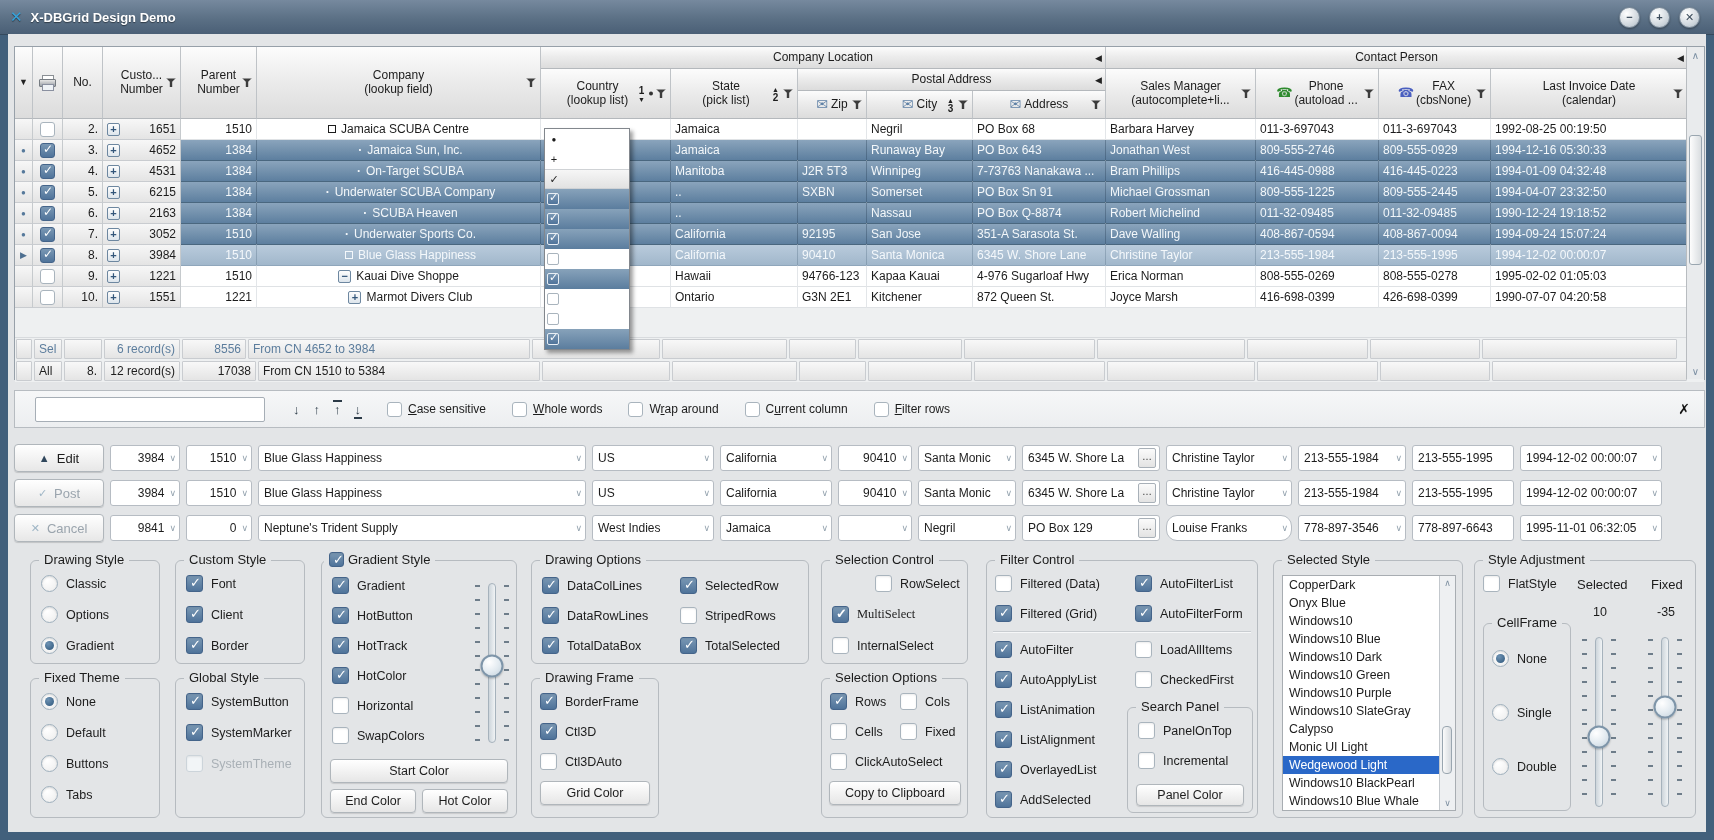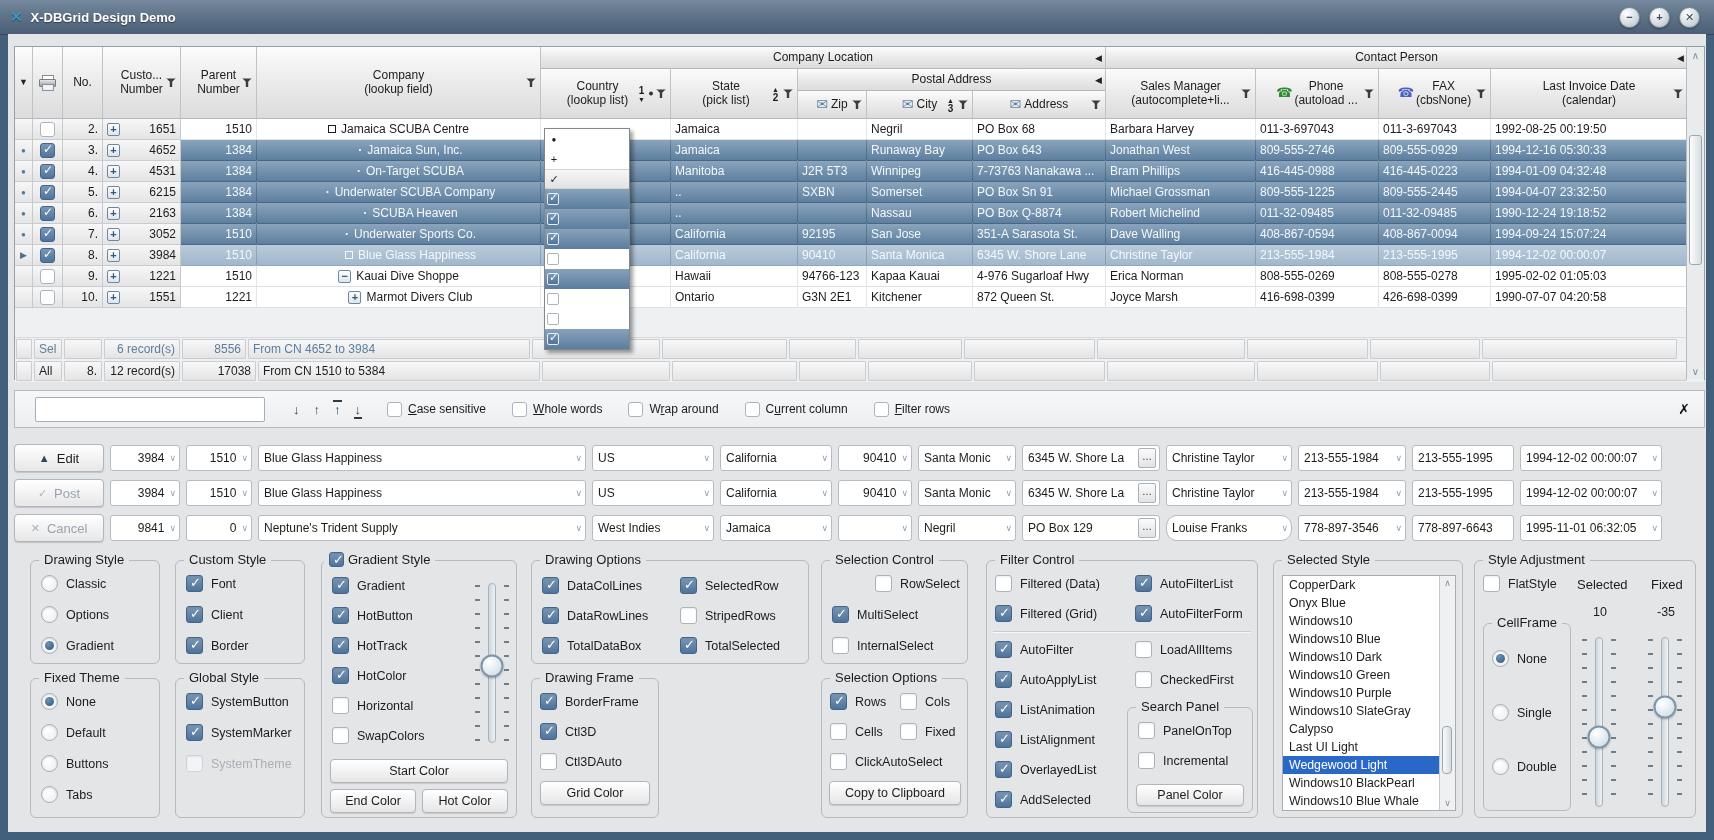--- a/index.html
+++ b/index.html
@@ -1187,21 +1187,21 @@
         <div class="pbtn" style="left:8px;top:102px;width:110px">Grid Color</div>
       </div>
 
       <div class="group" style="left:813px;top:6px;width:147px;height:104px">
         <span class="gtitle">Selection Control</span>
         <div id="g-selection-control">
             <div class="opt" style="left: 10px; top: 14px; padding-left: 43px;">
               <span class="cb"></span>
               <span>RowSelect</span>
             </div>
-            <div class="opt" style="left: 10px; top: 45px;">
+            <div class="opt" style="left: 10px; top: 45px; font-family: Liberation Serif, serif;">
               <span class="cb on"></span>
               <span>MultiSelect</span>
             </div>
             <div class="opt" style="left: 10px; top: 76px;">
               <span class="cb"></span>
               <span>InternalSelect</span>
             </div>
           </div>
       </div>
       <div class="group" style="left:813px;top:124px;width:147px;height:140px">
@@ -1307,21 +1307,21 @@
         <div class="lb" style="left:8px;top:14px;width:174px;height:236px" id="style-listbox">
           <div class="lb-item">CopperDark</div>
             <div class="lb-item">Onyx Blue</div>
             <div class="lb-item">Windows10</div>
             <div class="lb-item">Windows10 Blue</div>
             <div class="lb-item">Windows10 Dark</div>
             <div class="lb-item">Windows10 Green</div>
             <div class="lb-item">Windows10 Purple</div>
             <div class="lb-item">Windows10 SlateGray</div>
             <div class="lb-item">Calypso</div>
-            <div class="lb-item">Last UI Light</div>
+            <div class="lb-item">Monic UI Light</div>
             <div class="lb-item sel">Wedgewood Light</div>
             <div class="lb-item">Windows10 BlackPearl</div>
             <div class="lb-item">Windows10 Blue Whale</div>
             <div class="lb-scroll">
             <div class="lb-arr" style="top:0">∧</div>
             <div class="lb-thumb" style="top:150px;height:48px"></div>
             <div class="lb-arr" style="bottom:0">∨</div>
           </div>
         </div>
       </div>

